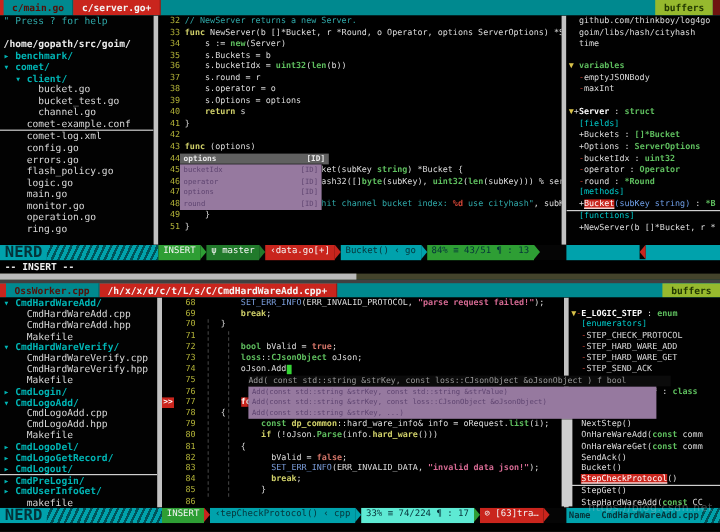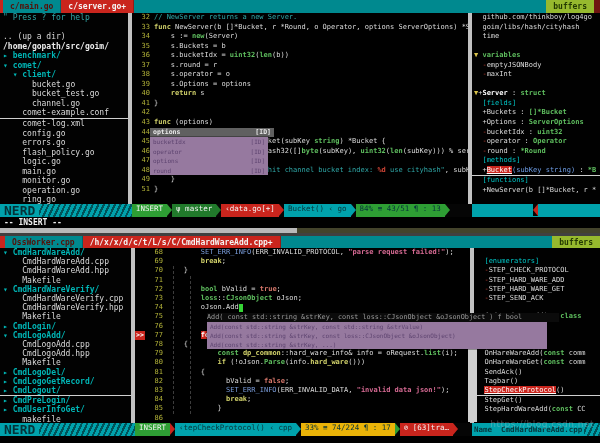--- a/index.html
+++ b/index.html
@@ -95,21 +95,20 @@
           <div class="tab">c/main.go</div>
           <div class="tab act">c/server.go+</div>
         </div>
       <div class="tab buffers">buffers</div>
       <div class="edge-r"></div>
     </div>
     <div class="main" id="main-top">
       <div class="tree" id="tree-top">
           <div class="trow"><span class="t-cm">" Press ? for help</span></div>
           <div class="trow"><span class="t-fi"> </span></div>
-          <div class="trow"><span class="t-fi">.. (up a dir)</span></div>
           <div class="trow"><span class="t-ro">/home/gopath/src/goim/</span></div>
           <div class="trow"><span class="t-di">▸ benchmark/</span></div>
           <div class="trow"><span class="t-di">▾ comet/</span></div>
           <div class="trow"><span class="t-di">  ▾ client/</span></div>
           <div class="trow"><span class="t-fi">      bucket.go</span></div>
           <div class="trow"><span class="t-fi">      bucket_test.go</span></div>
           <div class="trow"><span class="t-fi">      channel.go</span></div>
           <div class="trow u"><span class="t-fi">    comet-example.conf</span></div>
           <div class="trow"><span class="t-fi">    comet-log.xml</span></div>
           <div class="trow"><span class="t-fi">    config.go</span></div>
@@ -255,34 +254,35 @@
           <div class="crow"><span class="sg"></span><span class="ln">81</span><span class="code"><span class="c-id">        {</span></span></div>
           <div class="crow"><span class="sg"></span><span class="ln">82</span><span class="code"><span class="c-id">              bValid = </span><span class="c-li">false</span><span class="c-id">;</span></span></div>
           <div class="crow"><span class="sg"></span><span class="ln">83</span><span class="code"><span class="c-id">              </span><span class="c-bl">SET_ERR_INFO</span><span class="c-id">(ERR_INVALID_DATA, </span><span class="c-sp">"invalid data json!"</span><span class="c-id">);</span></span></div>
           <div class="crow"><span class="sg"></span><span class="ln">84</span><span class="code"><span class="c-id">              </span><span class="c-kw">break</span><span class="c-id">;</span></span></div>
           <div class="crow"><span class="sg"></span><span class="ln">85</span><span class="code"><span class="c-id">            }</span></span></div>
           <div class="crow"><span class="sg"></span><span class="ln">86</span><span class="code"></span></div>
         </div>
       <div class="vdiv"></div>
       <div class="tagbar" id="tag-bot">
           <div class="grow"></div>
+          <div class="grow"><span class="c-ar">▼</span><span class="c-pm">-</span><span class="c-nmb">E_LOGIC_STEP</span><span class="c-nm"> : </span><span class="c-ty">enum</span></div>
           <div class="grow"><span class="c-br">  [enumerators]</span></div>
           <div class="grow"><span class="c-pm">  -</span><span class="c-nm">STEP_CHECK_PROTOCOL</span></div>
           <div class="grow"><span class="c-pm">  -</span><span class="c-nm">STEP_HARD_WARE_ADD</span></div>
           <div class="grow"><span class="c-pm">  -</span><span class="c-nm">STEP_HARD_WARE_GET</span></div>
           <div class="grow"><span class="c-pm">  -</span><span class="c-nm">STEP_SEND_ACK</span></div>
           <div class="grow"></div>
           <div class="grow"><span class="c-ar">▼</span><span class="c-pp">+</span><span class="c-nmb">CmdHardWareAdd*</span><span class="c-nm"> : </span><span class="c-ty">class</span></div>
           <div class="grow"><span class="c-br">  [members]</span></div>
           <div class="grow"></div>
           <div class="grow"><span class="c-nm">  NextStep()</span></div>
           <div class="grow"><span class="c-nm">  OnHareWareAdd(</span><span class="c-ty">const</span><span class="c-nm"> comm</span></div>
           <div class="grow"><span class="c-nm">  OnHareWareGet(</span><span class="c-ty">const</span><span class="c-nm"> comm</span></div>
           <div class="grow"><span class="c-nm">  SendAck()</span></div>
-          <div class="grow"><span class="c-nm">  Tagbar()</span></div>
+          <div class="grow"><span class="c-nm">  Bucket()</span></div>
           <div class="grow u"><span class="c-nm">  </span><span class="c-hlr">StepCheckProtocol</span><span class="c-nm">()</span></div>
           <div class="grow"><span class="c-nm">  StepGet()</span></div>
           <div class="grow"><span class="c-nm">  StepHardWareAdd(</span><span class="c-ty">const</span><span class="c-nm"> CC</span></div>
         </div>
     <div class="guide" style="left: 173px; top: 18px; width: 1px; height: 148px;"></div>
         <div class="guide" style="left: 190px; top: 28px; width: 1px; height: 138px;"></div>
         <div class="pview" style="left: 207px; top: 64.5px; width: 352px; height: 9.21px; line-height: 9.21px;">Add( const std::string &amp;strKey, const loss::CJsonObject &amp;oJsonObject ) f bool</div>
         <div class="plist" style="left: 207px; top: 73.7px; width: 340px; height: 27.63px;">
           <div class="pitem" style="height: 9.21px; line-height: 9.21px;"><span>Add(const std::string &amp;strKey, const std::string &amp;strValue)</span></div>
           <div class="pitem" style="height: 9.21px; line-height: 9.21px;"><span>Add(const std::string &amp;strKey, const loss::CJsonObject &amp;oJsonObject)</span></div>
@@ -292,21 +292,21 @@
       </div>
     <div class="statusbar" id="sb-bot">
         <div class="sb-nerd" style="width: 135px;">
           <span class="sb-nerdlabel">NERD</span>
           <div class="sb-hatch"></div>
         </div>
         <div class="sb-seg" style="background: rgb(46, 158, 52); color: rgb(244, 244, 244);"><span>INSERT</span></div>
         <div class="sb-arr" style="border-left-color: rgb(201, 37, 29);"></div>
         <div class="sb-seg" style="background: rgb(0, 162, 172); color: rgb(6, 52, 58);"><span>‹tepCheckProtocol() ‹ cpp</span></div>
         <div class="sb-arr" style="border-left-color: rgb(0, 162, 172);"></div>
-        <div class="sb-seg" style="background: #eab308; color: rgb(6, 52, 58);"><span>33% ≡ 74/224 ¶ : 17</span></div>
+        <div class="sb-seg" style="background: #5eead4; color: rgb(6, 52, 58);"><span>33% ≡ 74/224 ¶ : 17</span></div>
         <div class="sb-arr" style="border-left-color: rgb(46, 158, 52);"></div>
         <div class="sb-seg" style="background: rgb(201, 37, 29); color: rgb(244, 244, 244);"><span>⊘ [63]tra…</span></div>
         <div class="sb-arr" style="border-left-color: rgb(201, 37, 29);"></div>
         <div class="sb-space"></div>
         <div class="sb-tag" style="width: 128px;">
           <span class="sb-taglabel">Name  CmdHardWareAdd.cpp</span>
           <div class="sb-hatch sb-hatch-sm"></div>
         </div>
       </div>
     <div class="cmdline" id="cmd-bot"></div>

